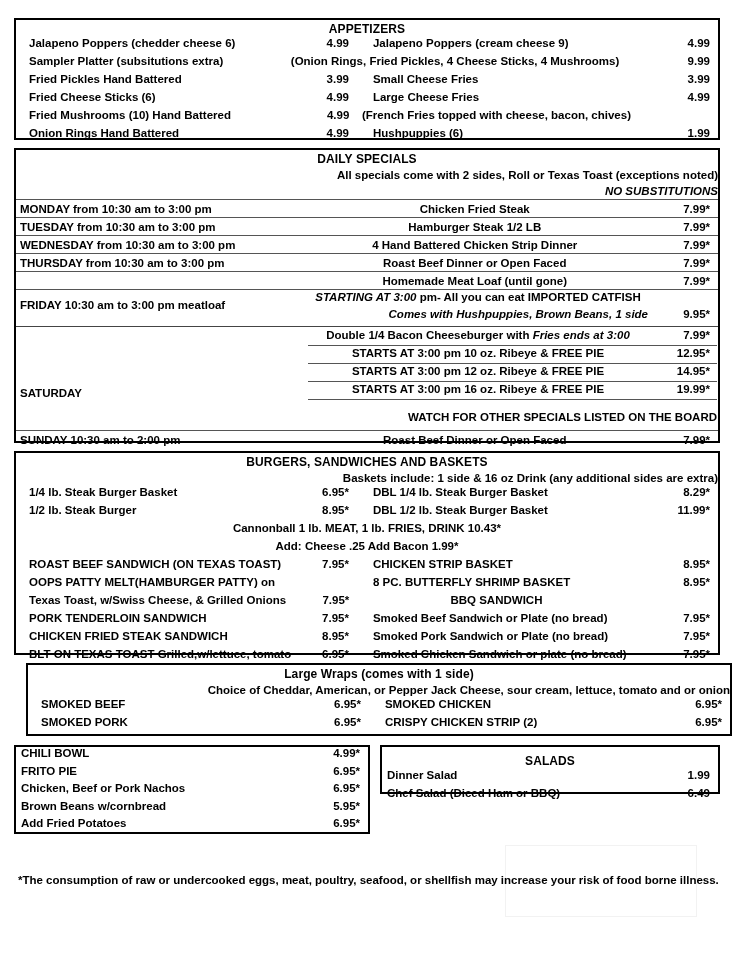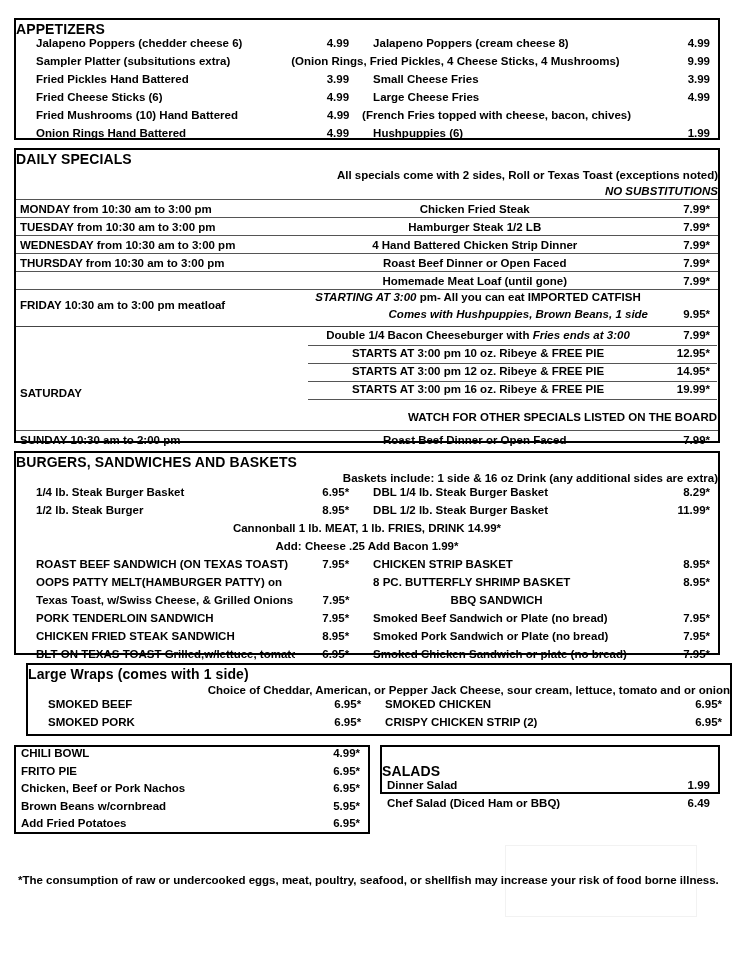--- a/index.html
+++ b/index.html
@@ -16,44 +16,44 @@
   
   .box{
     position:absolute;
     border:2.5px solid #000;
     box-sizing:border-box;
     background:#fff;
   }
   .ital{font-style:italic;}
 
   .sec-title{
-    text-align:left;
+    text-align:center;
     font-weight:bold;
-    font-size:14px;
+    font-size:12px;
     line-height:15px;
     letter-spacing:.1px;
   }
   .sub-line{
     text-align:right;
     font-weight:bold;
     font-size:11.5px;
     line-height:16px;
   }
   .sub-line.it{font-style:italic;}
 
   
   .row4{
     display:flex;
     align-items:baseline;
     height:18px;
     font-weight:bold;
     font-size:11.5px;
     white-space:nowrap;
   }
-  .c-n1{width:292px; padding-left:20px; box-sizing:border-box; overflow:hidden;}
+  .c-n1{width:292px; padding-left:13px; box-sizing:border-box; overflow:hidden;}
   .c-p1{width:57px; text-align:right; box-sizing:border-box;}
   .c-n2{width:300px; padding-left:24px; box-sizing:border-box; overflow:hidden;}
   .c-p2{width:86px; text-align:right; padding-right:8px; box-sizing:border-box;}
   .c-n2.c{padding-left:8px; text-align:center;}
   .c-wide{width:443px; padding-left:0; text-align:center; box-sizing:border-box;}
 
   .fullline{
     height:18px; font-weight:bold; font-size:11.5px;
     text-align:center; white-space:nowrap;
   }
@@ -97,21 +97,21 @@
 
   
   #sides{left:14px; top:745px; width:356px; height:89px;}
   #salads{left:380px; top:745px; width:340px; height:49px;}
   .b2row{
     display:flex; align-items:baseline; height:17.5px;
     font-weight:bold; font-size:11.5px; white-space:nowrap;
   }
   .b2n{flex:1; padding-left:5px;}
   .b2p{width:70px; text-align:right; padding-right:8px;}
-  #salads .sec-title{margin-top:17px;}
+  #salads .sec-title{margin-top:7px;}
 
   
   #footer{
     position:absolute; left:18px; top:874px; width:714px;
     font-weight:bold; font-size:11.5px; white-space:nowrap;
   }
   
   .wm{
     position:absolute; left:505px; top:845px; width:190px; height:70px;
     border:1px solid #f2f2f2; color:#f4f4f4; font-size:26px;
@@ -122,21 +122,21 @@
 <body>
 
 <div class="page">
 
   <div class="box" id="appetizers">
     <div class="sec-title">APPETIZERS</div>
 
     <div class="row4">
       <div class="c-n1">Jalapeno Poppers        (chedder cheese  6)</div>
       <div class="c-p1">4.99</div>
-      <div class="c-n2">Jalapeno Poppers         (cream cheese 8)</div>
+      <div class="c-n2">Jalapeno Poppers         (cream cheese 9)</div>
       <div class="c-p2">4.99</div>
     </div>
 
     <div class="row4">
       <div class="c-n1">Sampler Platter  (subsitutions extra)</div>
       <div class="c-wide">(Onion Rings, Fried Pickles, 4 Cheese Sticks, 4 Mushrooms)</div>
       <div class="c-p2">9.99</div>
     </div>
 
     <div class="row4">
@@ -251,21 +251,21 @@
       <div class="c-n2">DBL 1/4 lb. Steak Burger Basket</div>
       <div class="c-p2">8.29*</div>
     </div>
     <div class="row4">
       <div class="c-n1">1/2 lb. Steak Burger</div>
       <div class="c-p1">8.95*</div>
       <div class="c-n2">DBL 1/2 lb. Steak Burger Basket</div>
       <div class="c-p2">11.99*</div>
     </div>
 
-    <div class="fullline">Cannonball 1 lb. MEAT, 1 lb. FRIES, DRINK  14.99*</div>
+    <div class="fullline">Cannonball 1 lb. MEAT, 1 lb. FRIES, DRINK  10.43*</div>
     <div class="fullline">Add: Cheese .25 Add Bacon 1.99*</div>
 
     <div class="row4">
       <div class="c-n1">ROAST BEEF SANDWICH (ON TEXAS TOAST)</div>
       <div class="c-p1">7.95*</div>
       <div class="c-n2">CHICKEN STRIP BASKET</div>
       <div class="c-p2">8.95*</div>
     </div>
     <div class="row4">
       <div class="c-n1">OOPS PATTY MELT(HAMBURGER PATTY) on</div>

